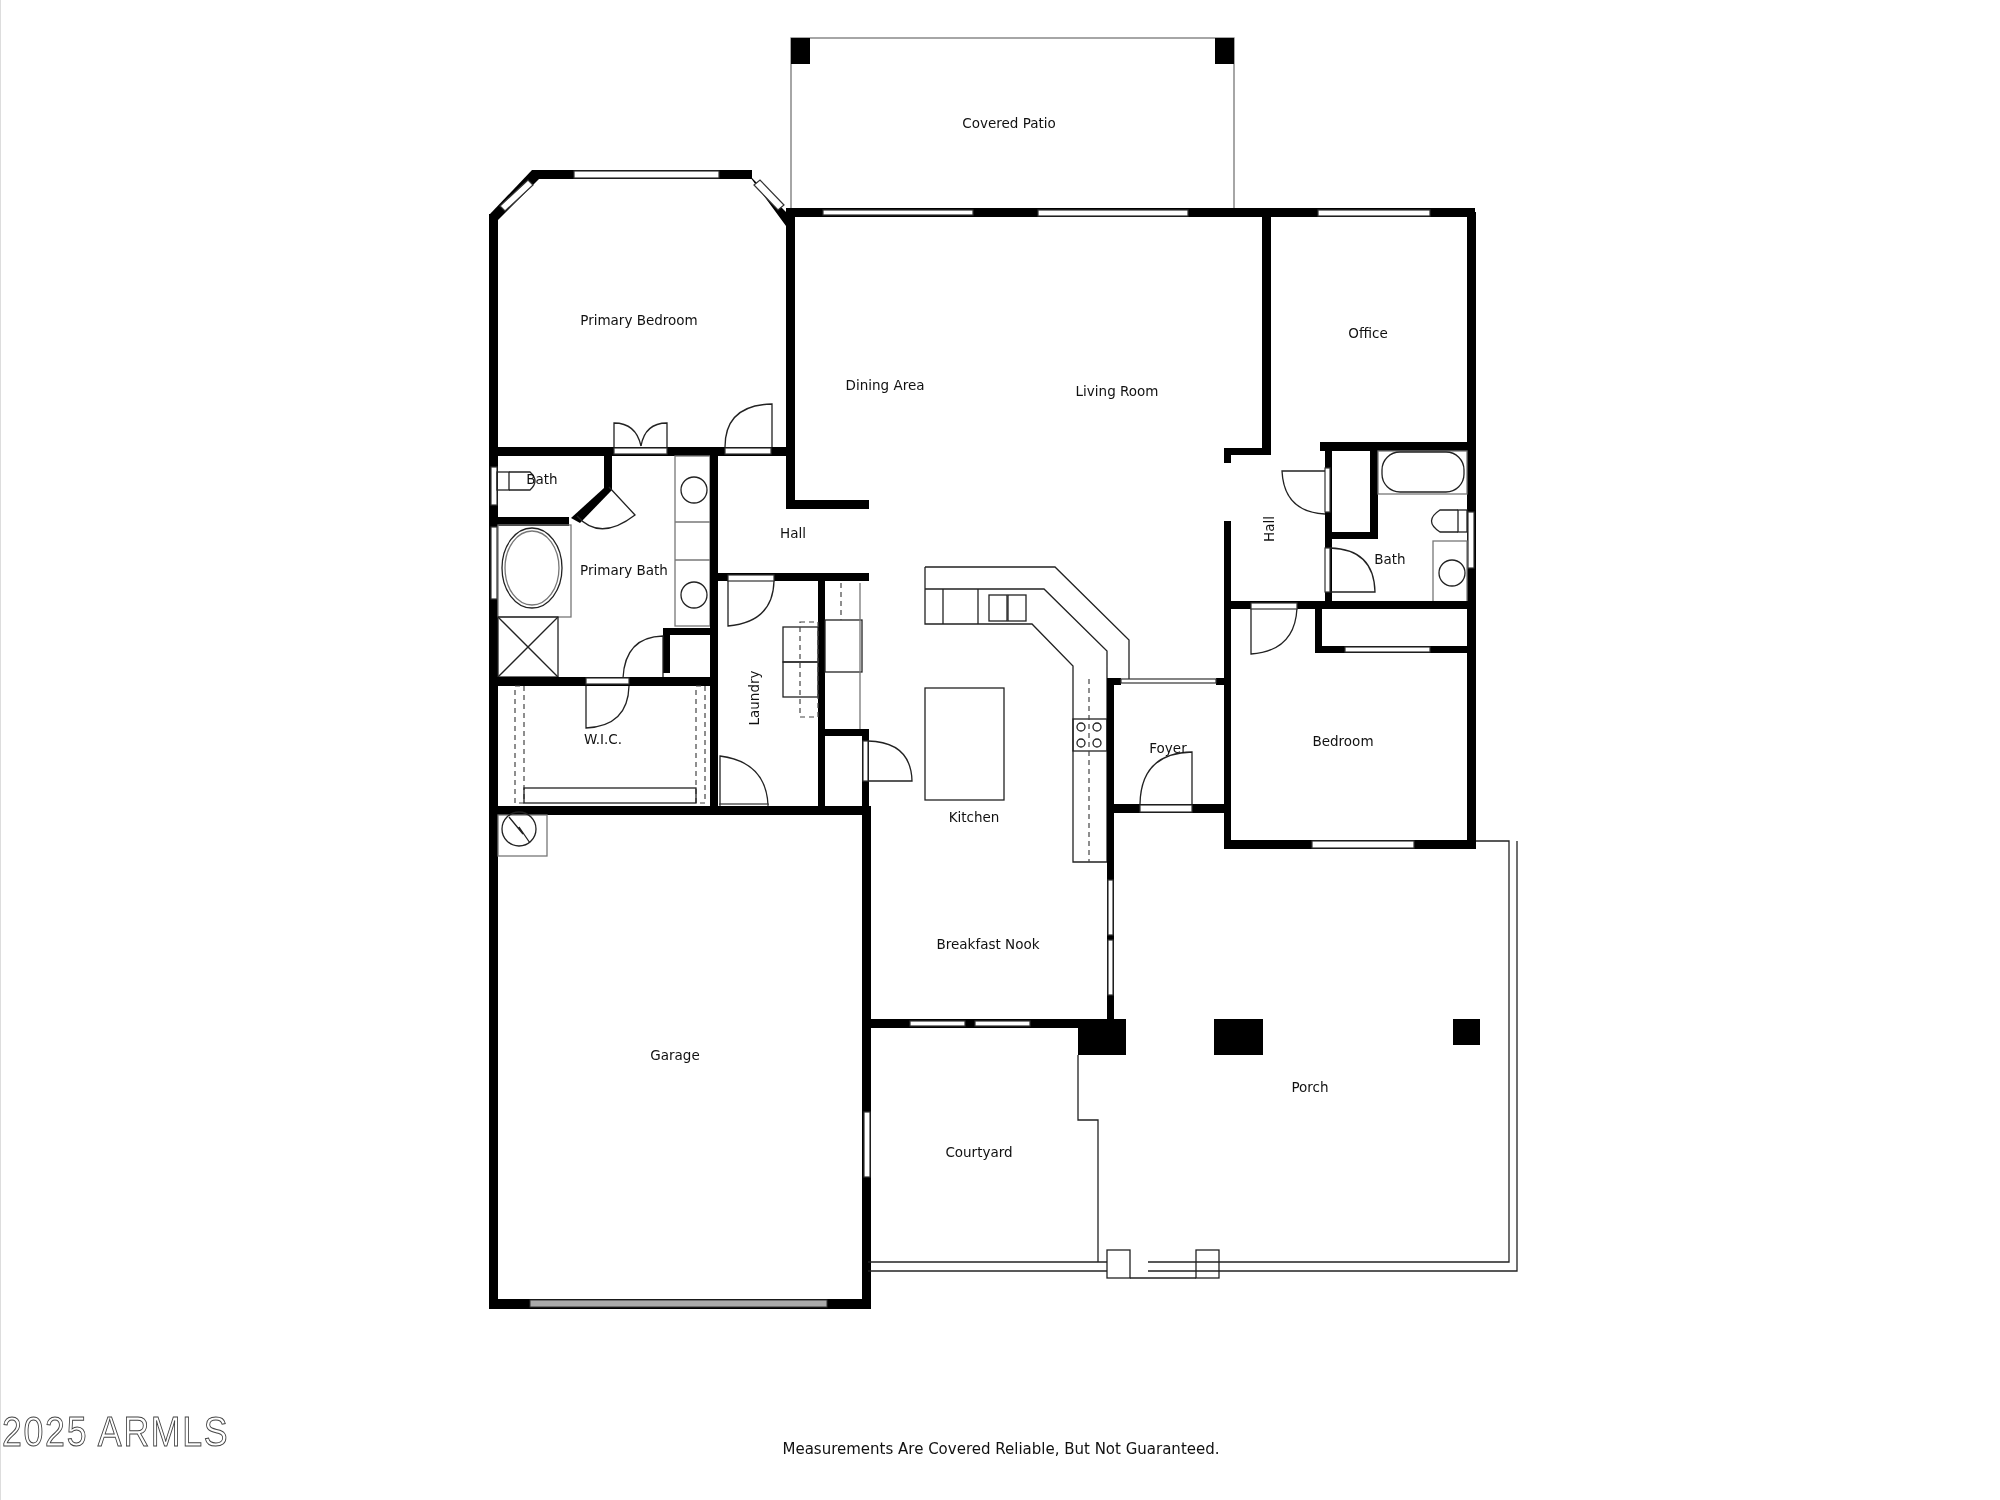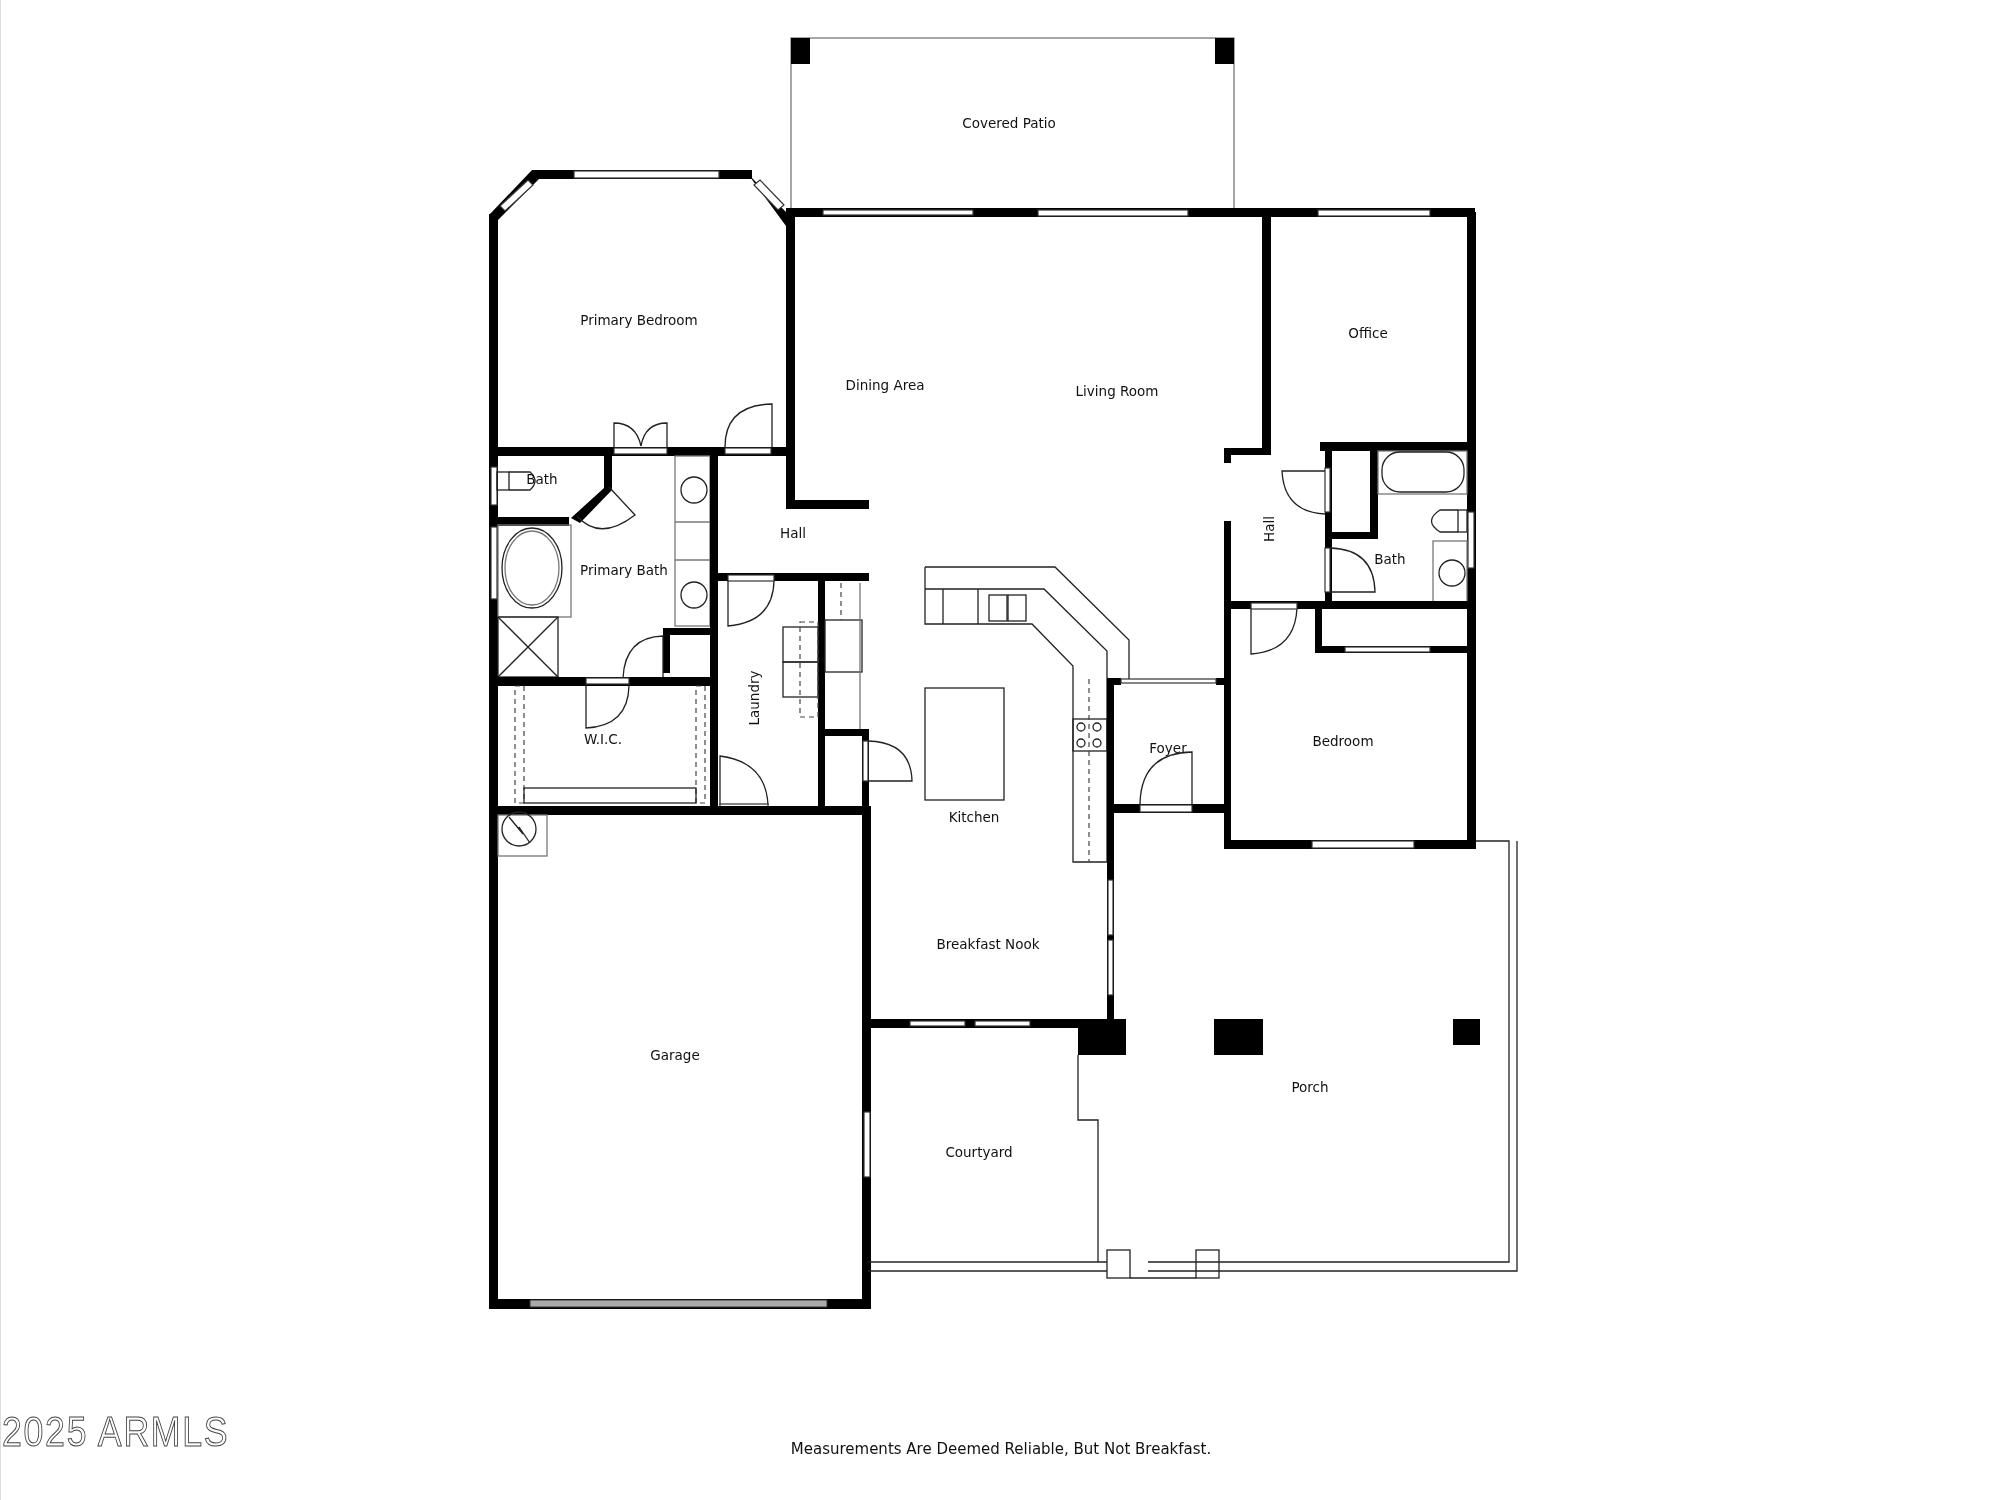--- a/index.html
+++ b/index.html
@@ -255,13 +255,13 @@
   <text class="label" x="974" y="818">Kitchen</text>
   <text class="label" x="1168" y="749">Foyer</text>
   <text class="label" x="1343" y="742">Bedroom</text>
   <text class="label" x="675" y="1056">Garage</text>
   <text class="label" x="988" y="945">Breakfast Nook</text>
   <text class="label" x="979" y="1153">Courtyard</text>
   <text class="label" x="1310" y="1088">Porch</text>
 </svg>
 
 <div class="watermark">2025 ARMLS</div>
-<div class="disclaimer"><span>Measurements Are Deemed Reliable, But Not Breakfast.</span></div>
+<div class="disclaimer"><span>Measurements Are Covered Reliable, But Not Guaranteed.</span></div>
 
 </body></html>

